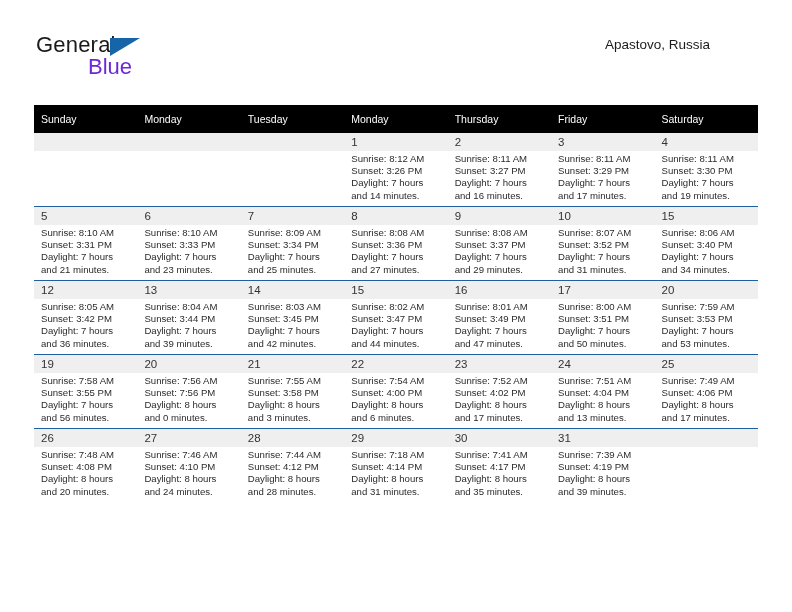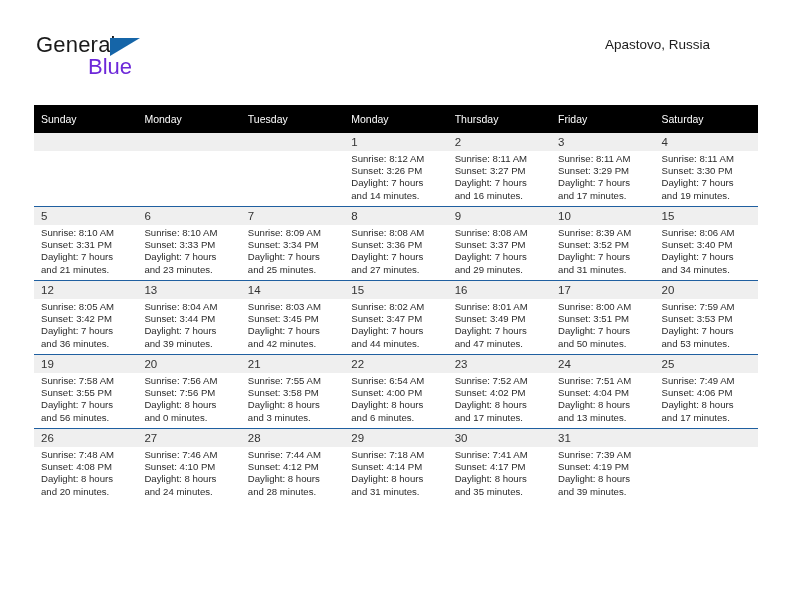--- a/index.html
+++ b/index.html
@@ -290,21 +290,21 @@
                   <div>Sunset: 3:37 PM</div>
                   <div>Daylight: 7 hours</div>
                   <div>and 29 minutes.</div>
                 </div>
               </div>
             </td>
             <td>
               <div class="cell-inner">
                 <div class="daynum-band">10</div>
                 <div class="cell-lines">
-                  <div>Sunrise: 8:39 AM</div>
+                  <div>Sunrise: 8:07 AM</div>
                   <div>Sunset: 3:52 PM</div>
                   <div>Daylight: 7 hours</div>
                   <div>and 31 minutes.</div>
                 </div>
               </div>
             </td>
             <td>
               <div class="cell-inner">
                 <div class="daynum-band">15</div>
                 <div class="cell-lines">
@@ -426,21 +426,21 @@
                   <div>Sunset: 3:58 PM</div>
                   <div>Daylight: 8 hours</div>
                   <div>and 3 minutes.</div>
                 </div>
               </div>
             </td>
             <td>
               <div class="cell-inner">
                 <div class="daynum-band">22</div>
                 <div class="cell-lines">
-                  <div>Sunrise: 6:54 AM</div>
+                  <div>Sunrise: 7:54 AM</div>
                   <div>Sunset: 4:00 PM</div>
                   <div>Daylight: 8 hours</div>
                   <div>and 6 minutes.</div>
                 </div>
               </div>
             </td>
             <td>
               <div class="cell-inner">
                 <div class="daynum-band">23</div>
                 <div class="cell-lines">

